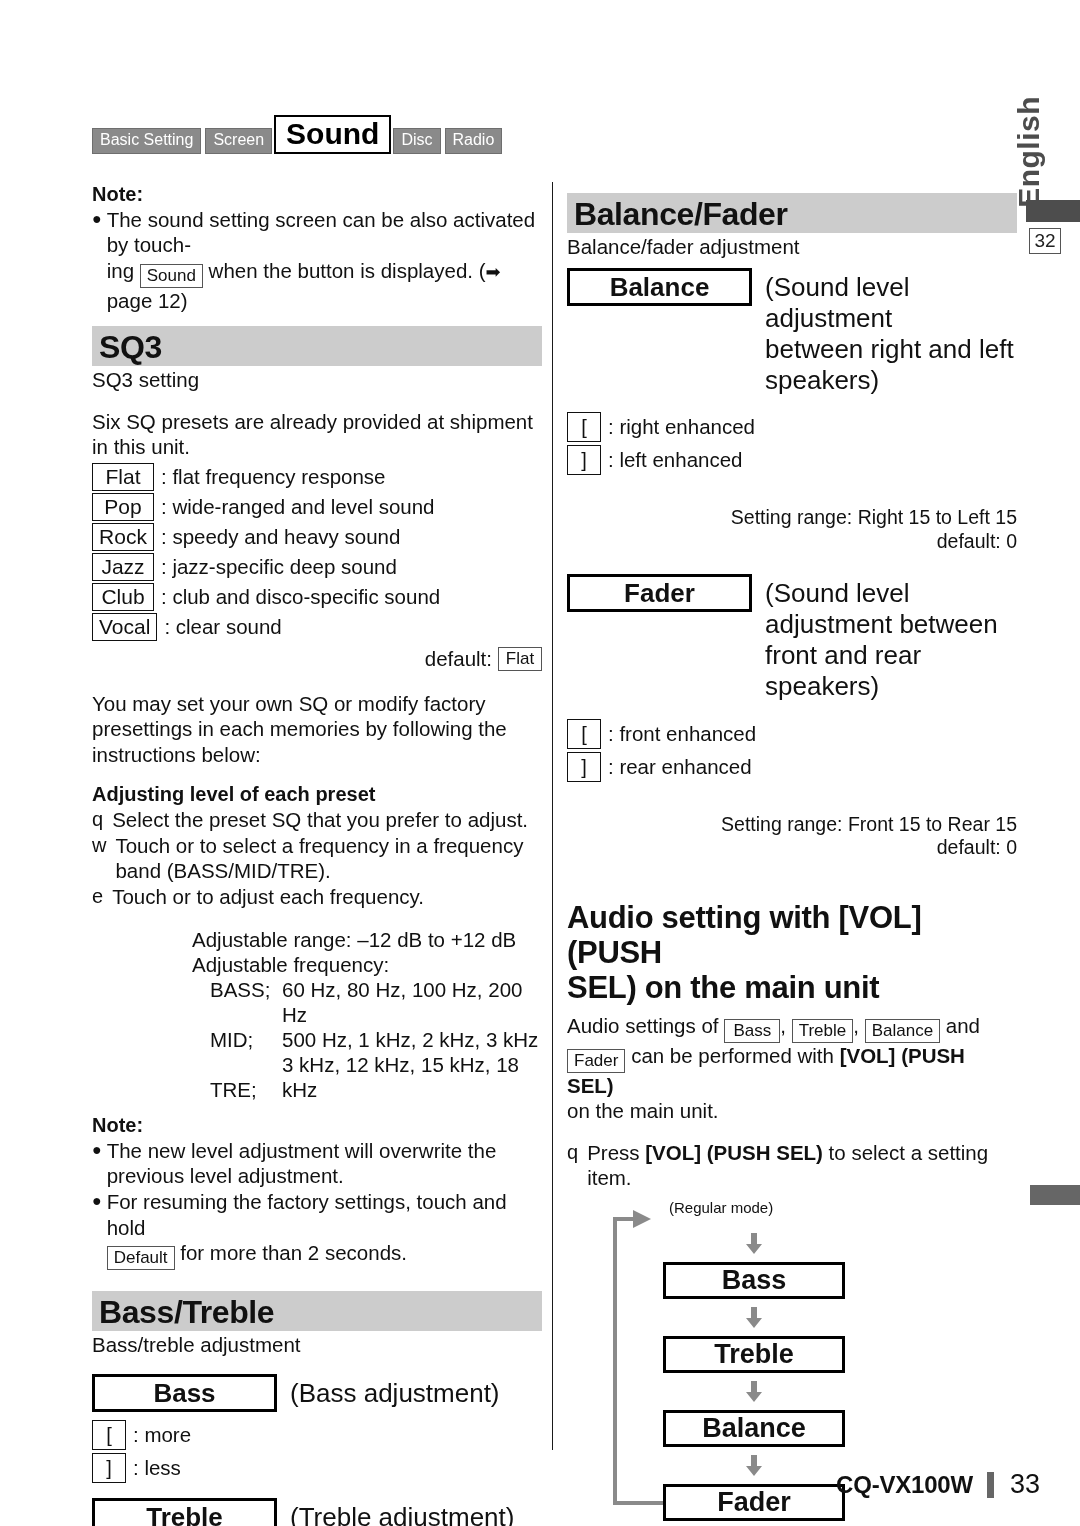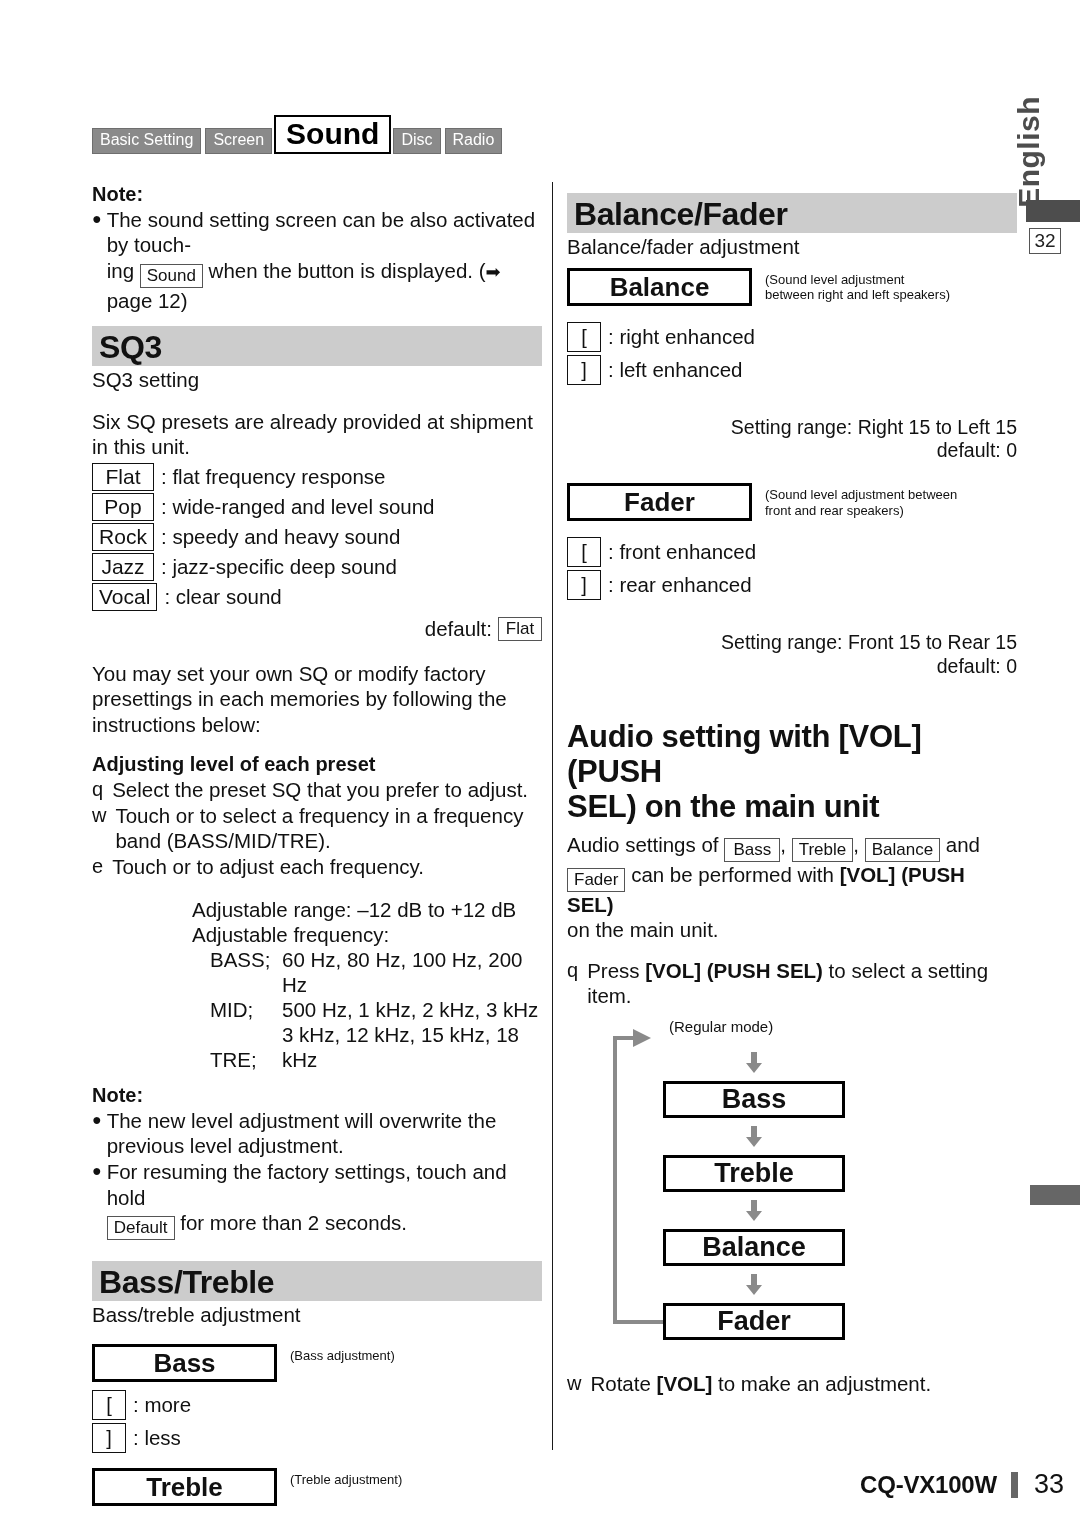--- a/index.html
+++ b/index.html
@@ -167,21 +167,21 @@
   
   .arrow-row {
     display:flex; align-items:center; gap:7px;
     font-size:20.5px; margin-bottom:3px;
   }
 
   
   .labelled {
     display:flex; align-items:flex-start; gap:13px;
   }
-  .labelled .cap { font-size:13px; line-height:1.2; padding-top:4px; }
+  .labelled .cap { font-size:26px; line-height:1.2; padding-top:4px; }
 
   .range-note {
     font-size:19.5px; line-height:1.22; text-align:right;
   }
 
   
   #flow {
     position:relative;
     width:420px; height:345px;
     margin-left:34px;
@@ -204,21 +204,21 @@
   #flow #regular-mode-label {
     position:absolute; left:68px; top:0px;
     font-size:15px;
   }
   #flow #loop-path { position:absolute; left:0; top:0; }
 
   
   #footer {
     position:absolute; left:0; right:0; bottom:26px;
     display:flex; align-items:center; justify-content:flex-end;
-    padding-right:16px;
+    padding-right:40px;
   }
   #footer .model {
     font-size:24px; font-weight:bold; letter-spacing:-0.2px;
   }
   #footer .rule {
     width:7px; height:26px; background:#666; margin:0 16px 0 14px;
   }
   #footer .pageno { font-size:27px; }
 
   .sp4 { height:4px; } .sp8 { height:8px; } .sp12 { height:12px; }
@@ -280,20 +280,24 @@
         <span class="key">Pop</span>
         <span class="desc">: wide-ranged and level sound</span>
       </div>
       <div class="preset-row">
         <span class="key">Rock</span>
         <span class="desc">: speedy and heavy sound</span>
       </div>
       <div class="preset-row">
         <span class="key">Jazz</span>
         <span class="desc">: jazz-specific deep sound</span>
+      </div>
+      <div class="preset-row">
+        <span class="key">Club</span>
+        <span class="desc">: club and disco-specific sound</span>
       </div>
       <div class="preset-row">
         <span class="key">Vocal</span>
         <span class="desc">: clear sound</span>
       </div>
     </div>
 
     <div class="sp4"></div>
     <div class="default-line">
       <span>default:</span>

